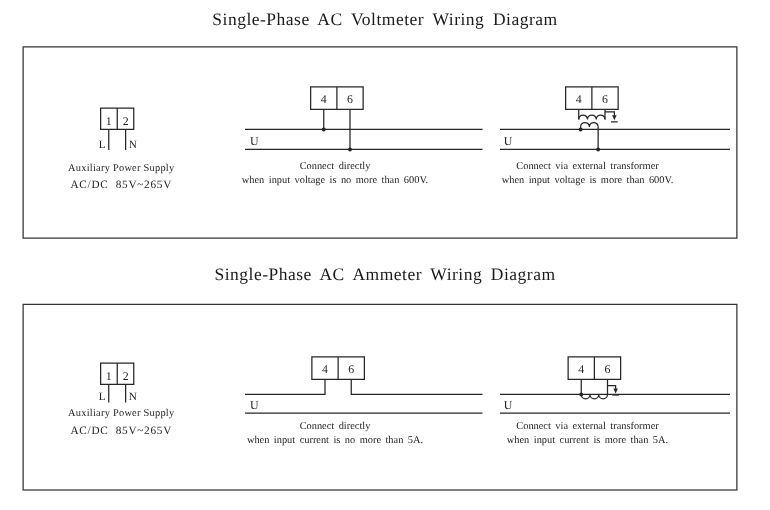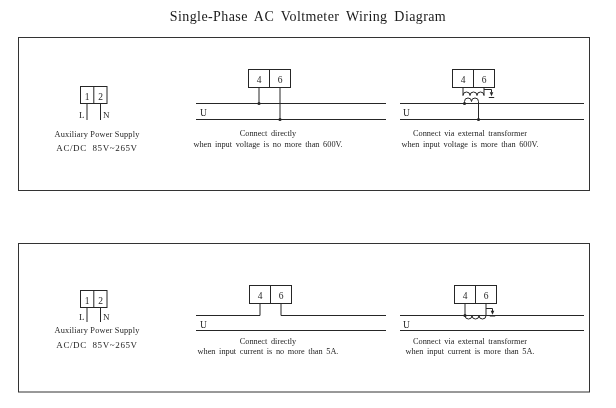--- a/index.html
+++ b/index.html
@@ -75,20 +75,21 @@
       <path class="wire" d="M464.5,101.5 V103.5 M478.5,101.5 V119.5"></path>
       <circle class="dot" cx="464.5" cy="103.5" r="1.6"></circle>
       <circle class="dot" cx="478.5" cy="119.5" r="1.6"></circle>
       <path class="wire" d="M400,103.5 H584 M400,119.5 H584"></path>
       <text class="bus" x="403" y="116">U</text>
       <text class="cap" x="470" y="135.5" text-anchor="middle">Connect via external transformer</text>
       <text class="cap" x="470" y="146.5" text-anchor="middle">when input voltage is more than 600V.</text>
     </g>
   </svg>
 
+  <div id="title-ammeter" class="diagram-title">Single-Phase AC Ammeter Wiring Diagram</div>
 
   <svg id="svg-ammeter" width="616" height="204" viewBox="0 204 616 204">
 
     <rect class="frame" x="18.5" y="243.5" width="571" height="148.5"></rect>
 
     <g>
       <rect class="cell" x="80.5" y="290.5" width="26.5" height="17"></rect>
       <line class="wire" x1="93.8" y1="290.5" x2="93.8" y2="307.5"></line>
       <text class="digit" x="87" y="304" text-anchor="middle">1</text>
       <text class="digit" x="100.5" y="304" text-anchor="middle">2</text>

